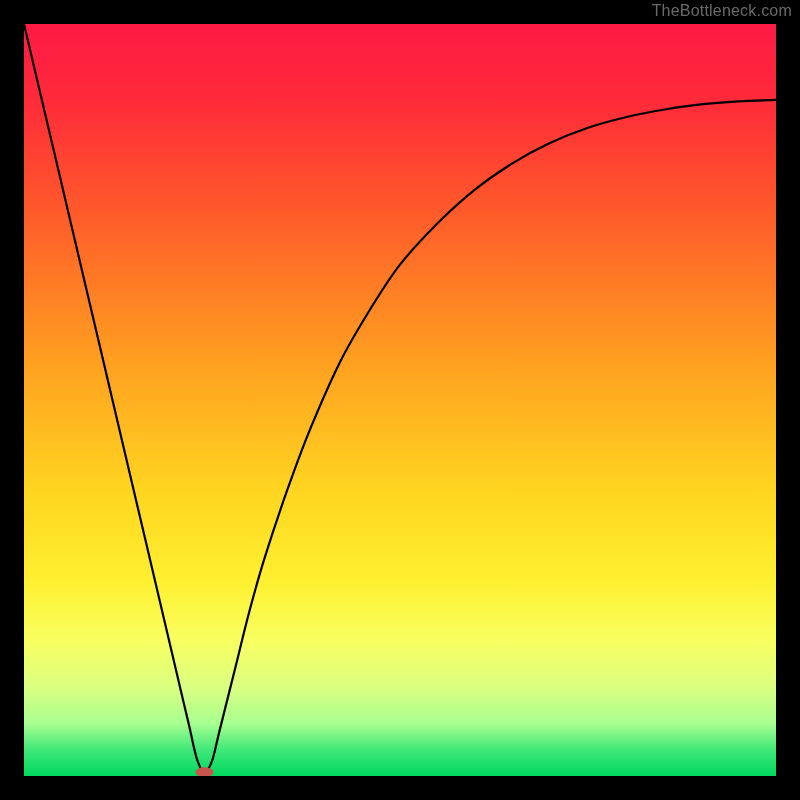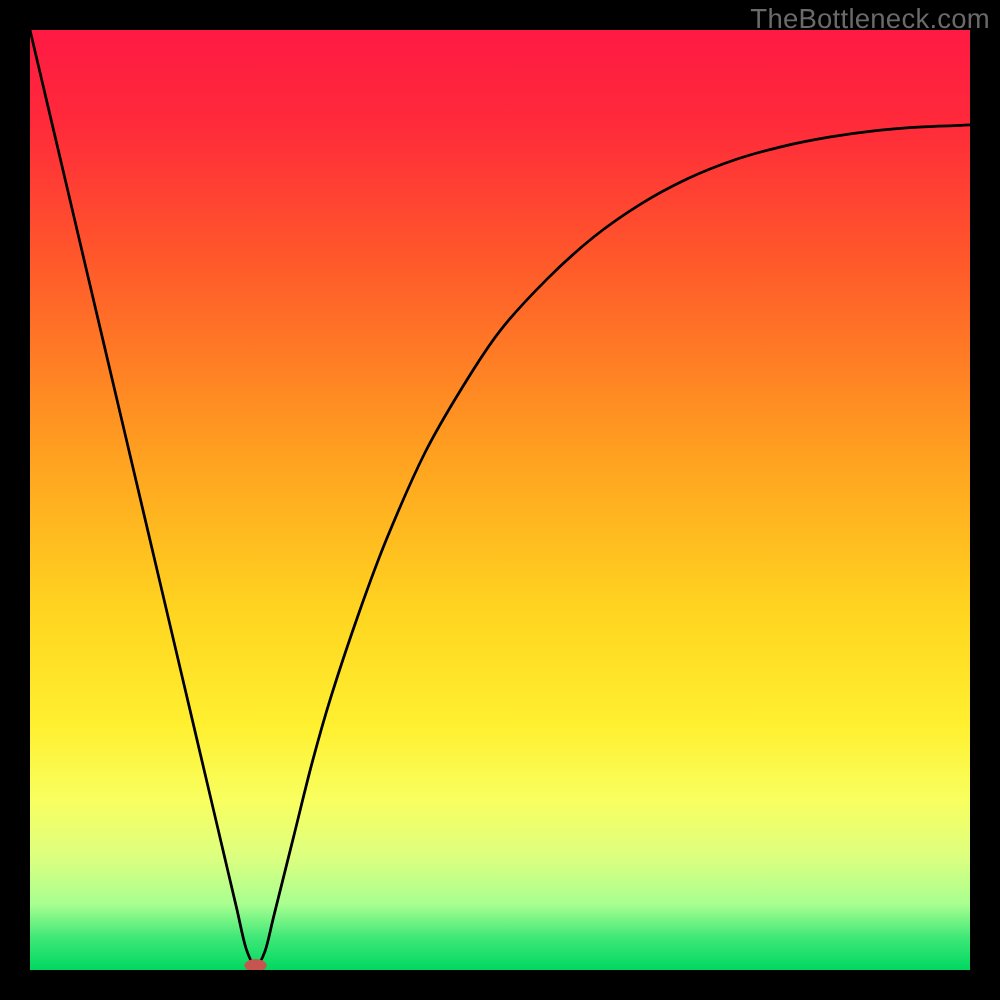--- a/index.html
+++ b/index.html
@@ -31,21 +31,21 @@
     left: 0;
     top: 0;
     width: 752px;
     height: 752px;
   }
   .watermark {
     position: absolute;
     top: 2px;
     right: 8px;
     color: #6a6a6a;
-    font-size: 22px;
+    font-size: 16px;
     font-weight: 500;
     letter-spacing: 0.2px;
     font-family: Arial, Helvetica, sans-serif;
   }
   svg { display: block; }
 </style>
 </head>
 <body>
 
 <div class="watermark">TheBottleneck.com</div>

